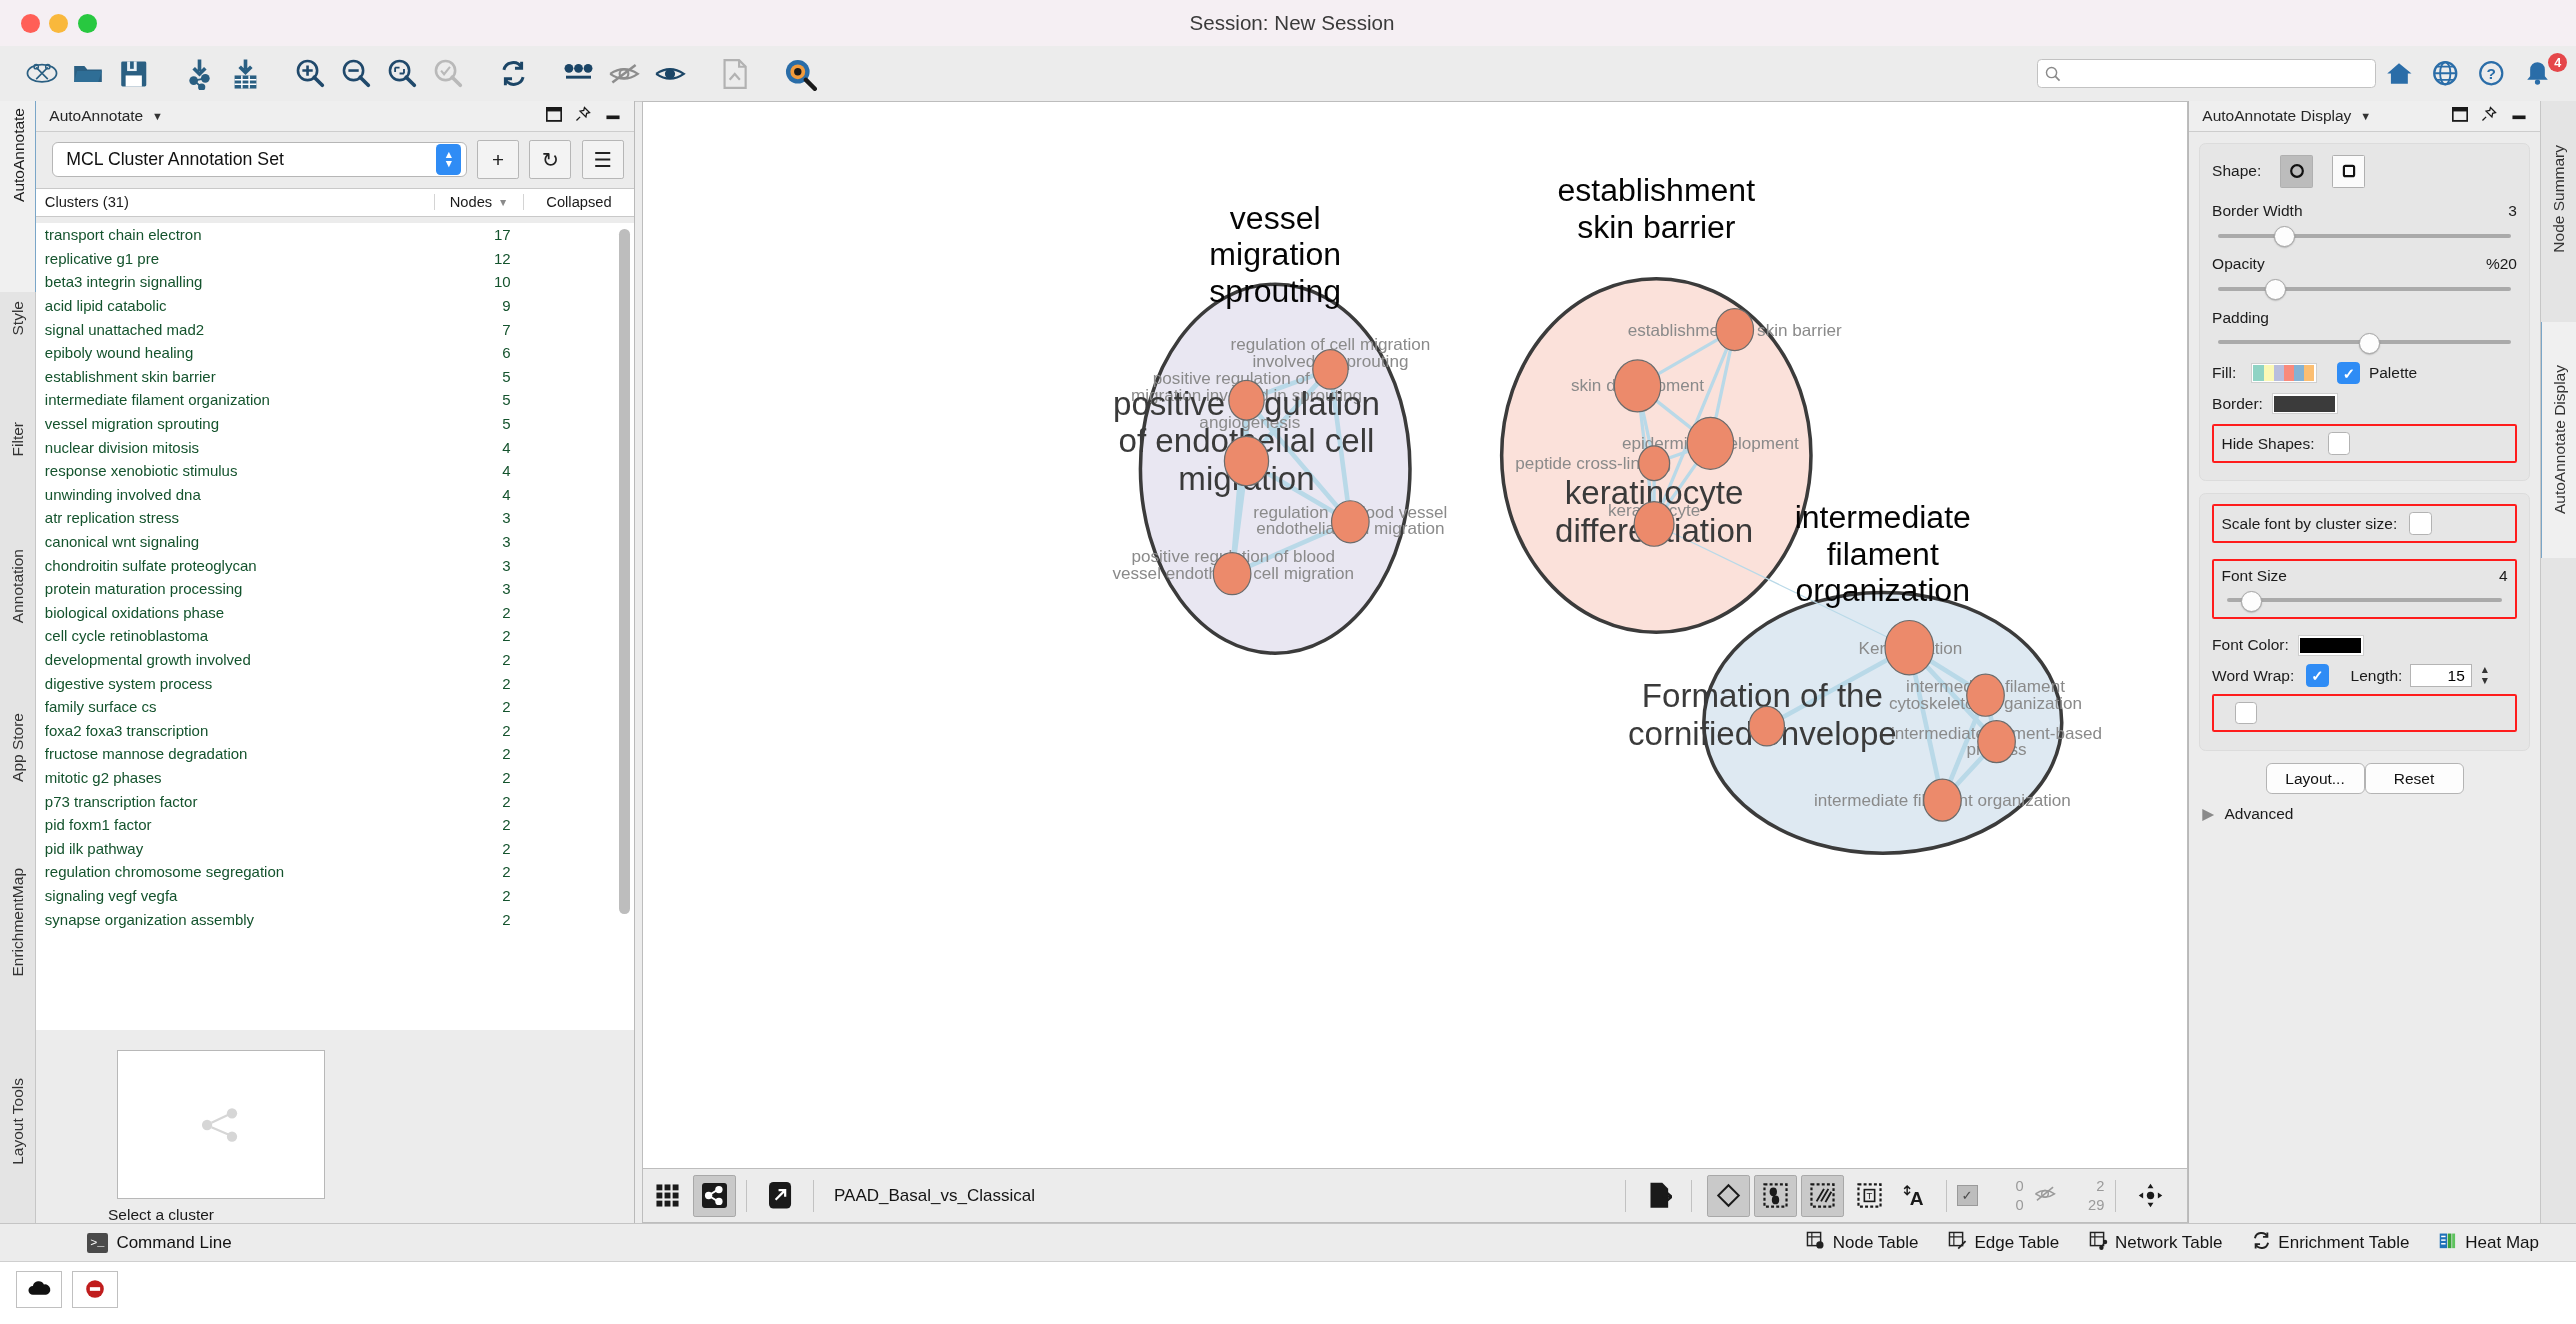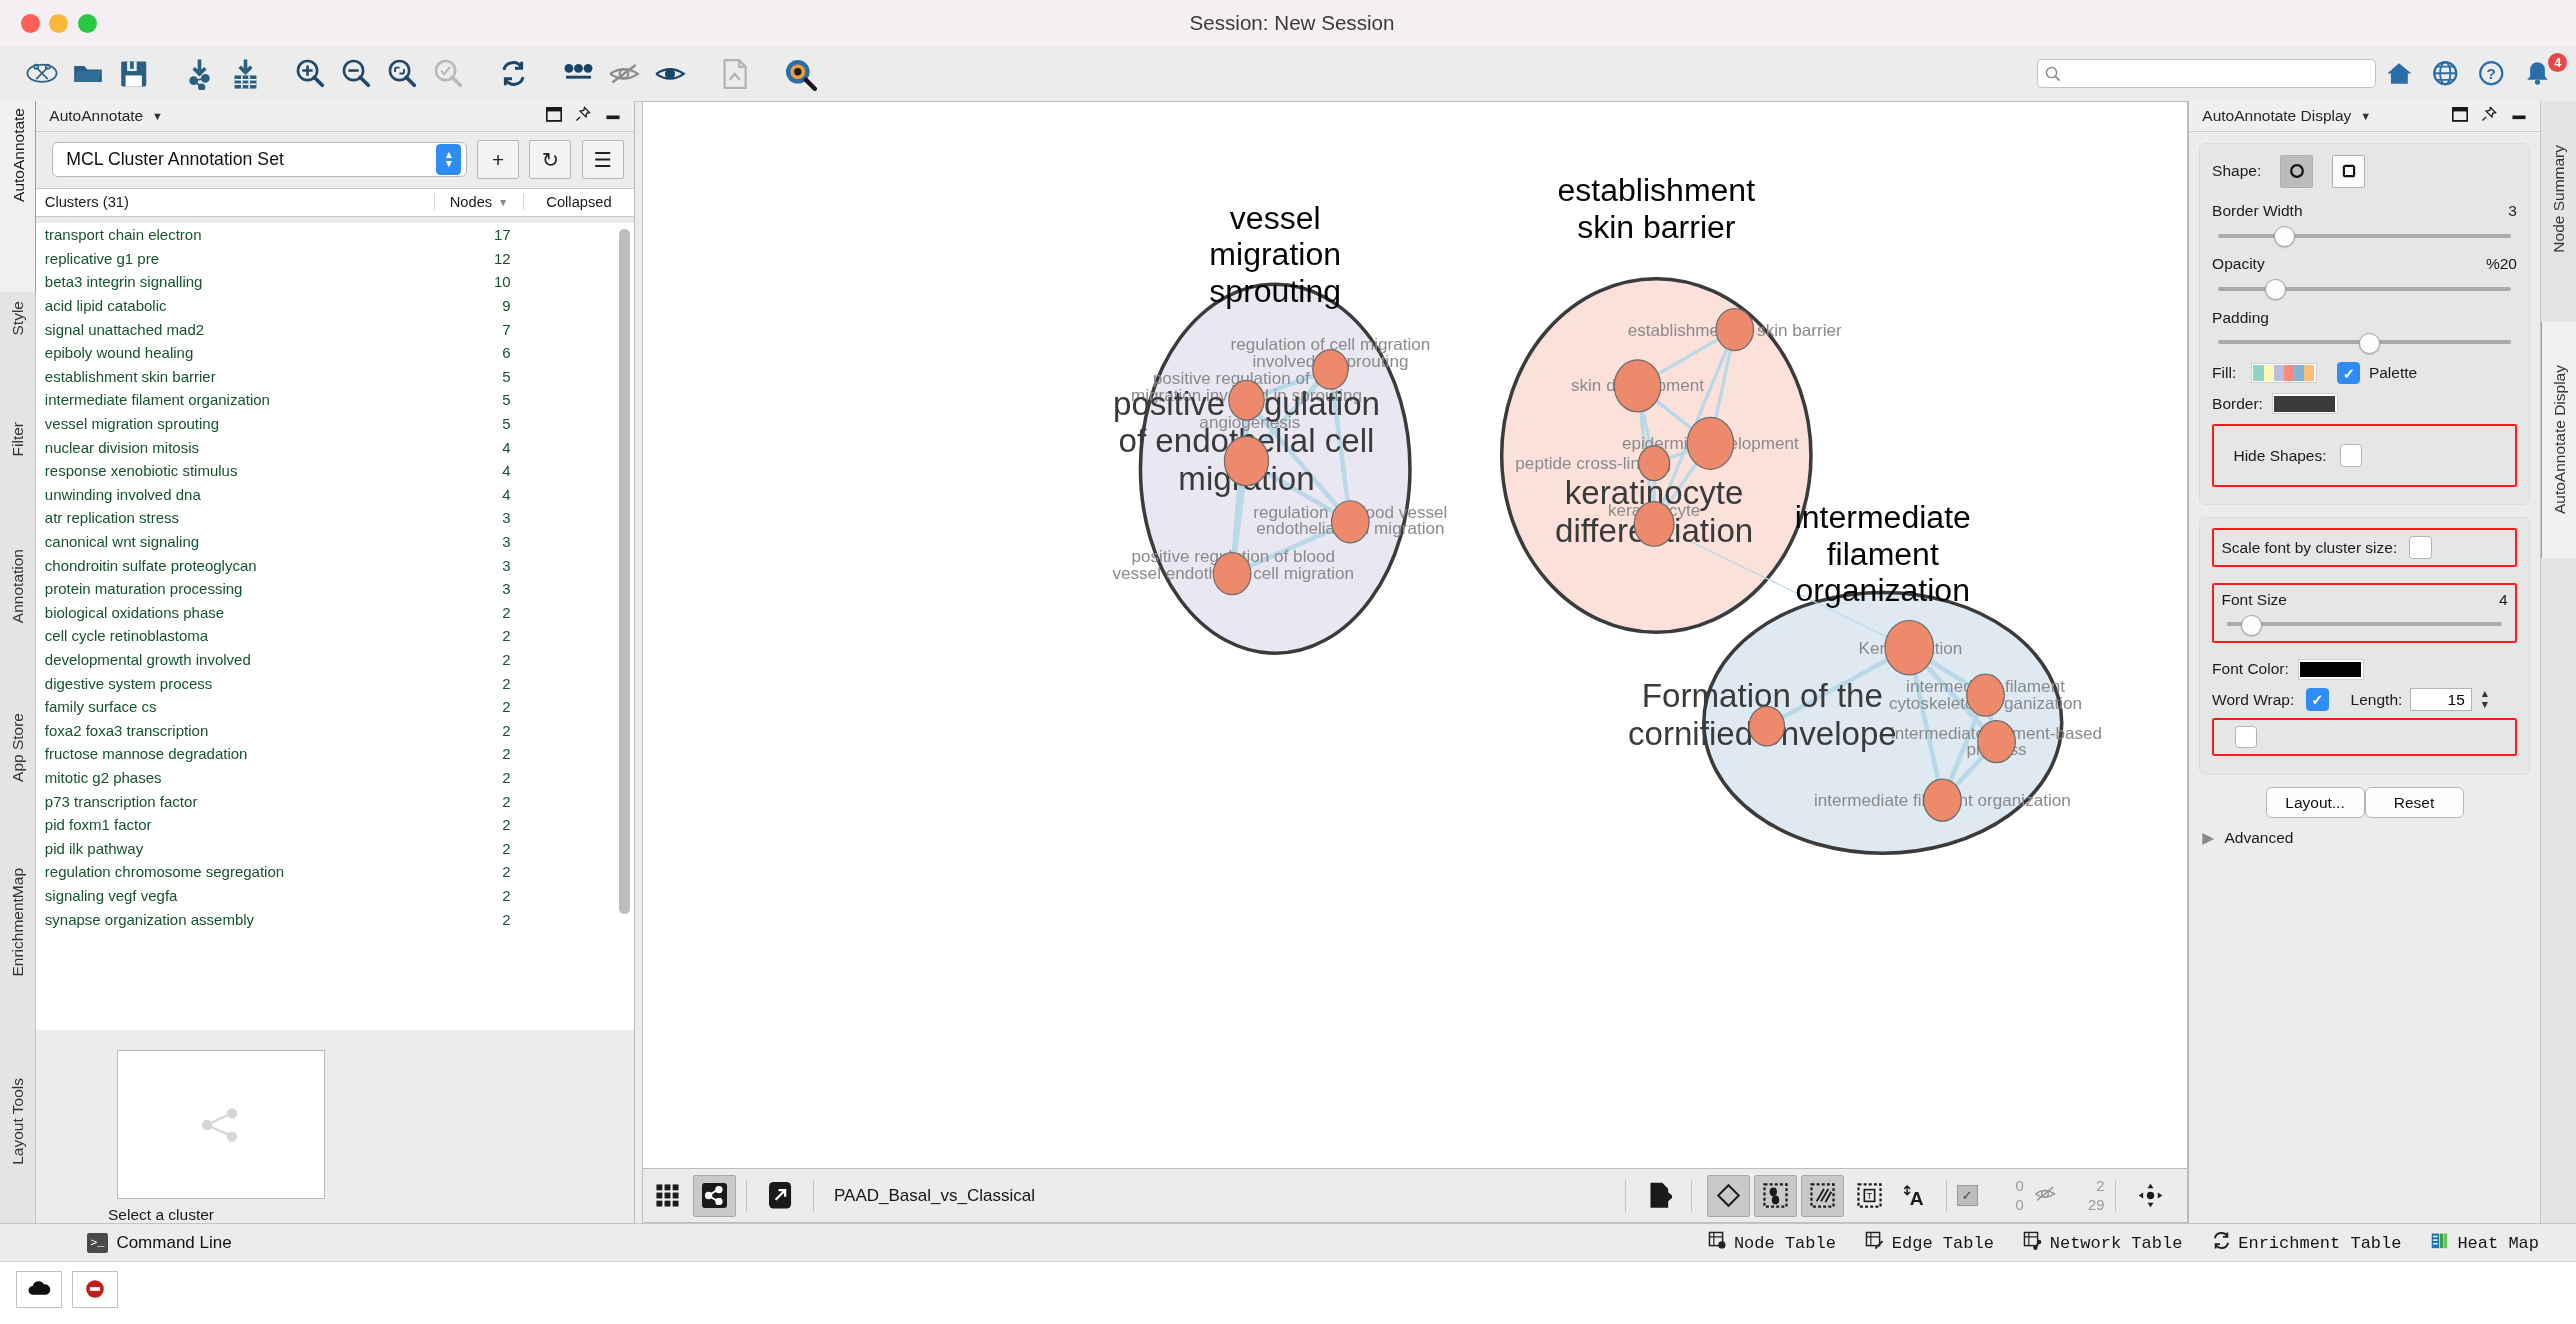--- a/index.html
+++ b/index.html
@@ -212,21 +212,21 @@
 
   
   .cmdbar{
     position:absolute;left:0;top:1223px;width:2576px;height:38px;
     background:#ececec;border-top:0.7px solid #c4c4c4;display:flex;align-items:center;
   }
   .cmdbar .cl{display:flex;align-items:center;gap:8.8px;margin-left:87px;font-size:17px;color:#121212;cursor:pointer;}
   .termicon{width:20.6px;height:20.6px;background:#4a4a4a;border-radius:2.2px;color:#fff;font-size:11.8px;
     display:flex;align-items:center;justify-content:center;font-family:"Liberation Mono",monospace;}
   .tabs-right{margin-left:auto;display:flex;align-items:center;gap:29.5px;margin-right:37px;}
-  .btab{display:flex;align-items:center;gap:7.4px;font-size:17px;color:#151515;cursor:pointer;font-family:Liberation Mono, monospace;}
+  .btab{display:flex;align-items:center;gap:7.4px;font-size:17px;color:#151515;cursor:pointer;}
 
   .statusbar{
     position:absolute;left:0;top:1261px;width:2576px;height:63px;
     background:#fff;border-top:0.7px solid #cfcfcf;
   }
   .sbtn{
     position:absolute;top:8.8px;width:44px;height:35px;background:#fff;border:0.7px solid #c0c0c0;
     display:flex;align-items:center;justify-content:center;cursor:pointer;
   }
   .browsertabs{
@@ -927,21 +927,21 @@
       </div>
 
       <div class="row" style="margin-top:9px">
         <span class="lbl">Border:</span>
         <span class="swatch" id="borderswatch" style="margin-left:8.8px">
             <span class="band" style="background: rgb(59, 59, 59);"></span>
           </span>
       </div>
 
       <div class="hl" style="margin-top:10.3px">
-        <div class="row" style="margin:12px">
+        <div class="row" style="margin:0">
           <span class="lbl">Hide Shapes:</span>
           <span class="chk" style="margin-left:13.3px"></span>
         </div>
       </div>
     </div>
 
     <div class="rgroup">
       <div class="hl">
         <div class="row" style="margin:0">
           <span class="lbl">Scale font by cluster size:</span>

